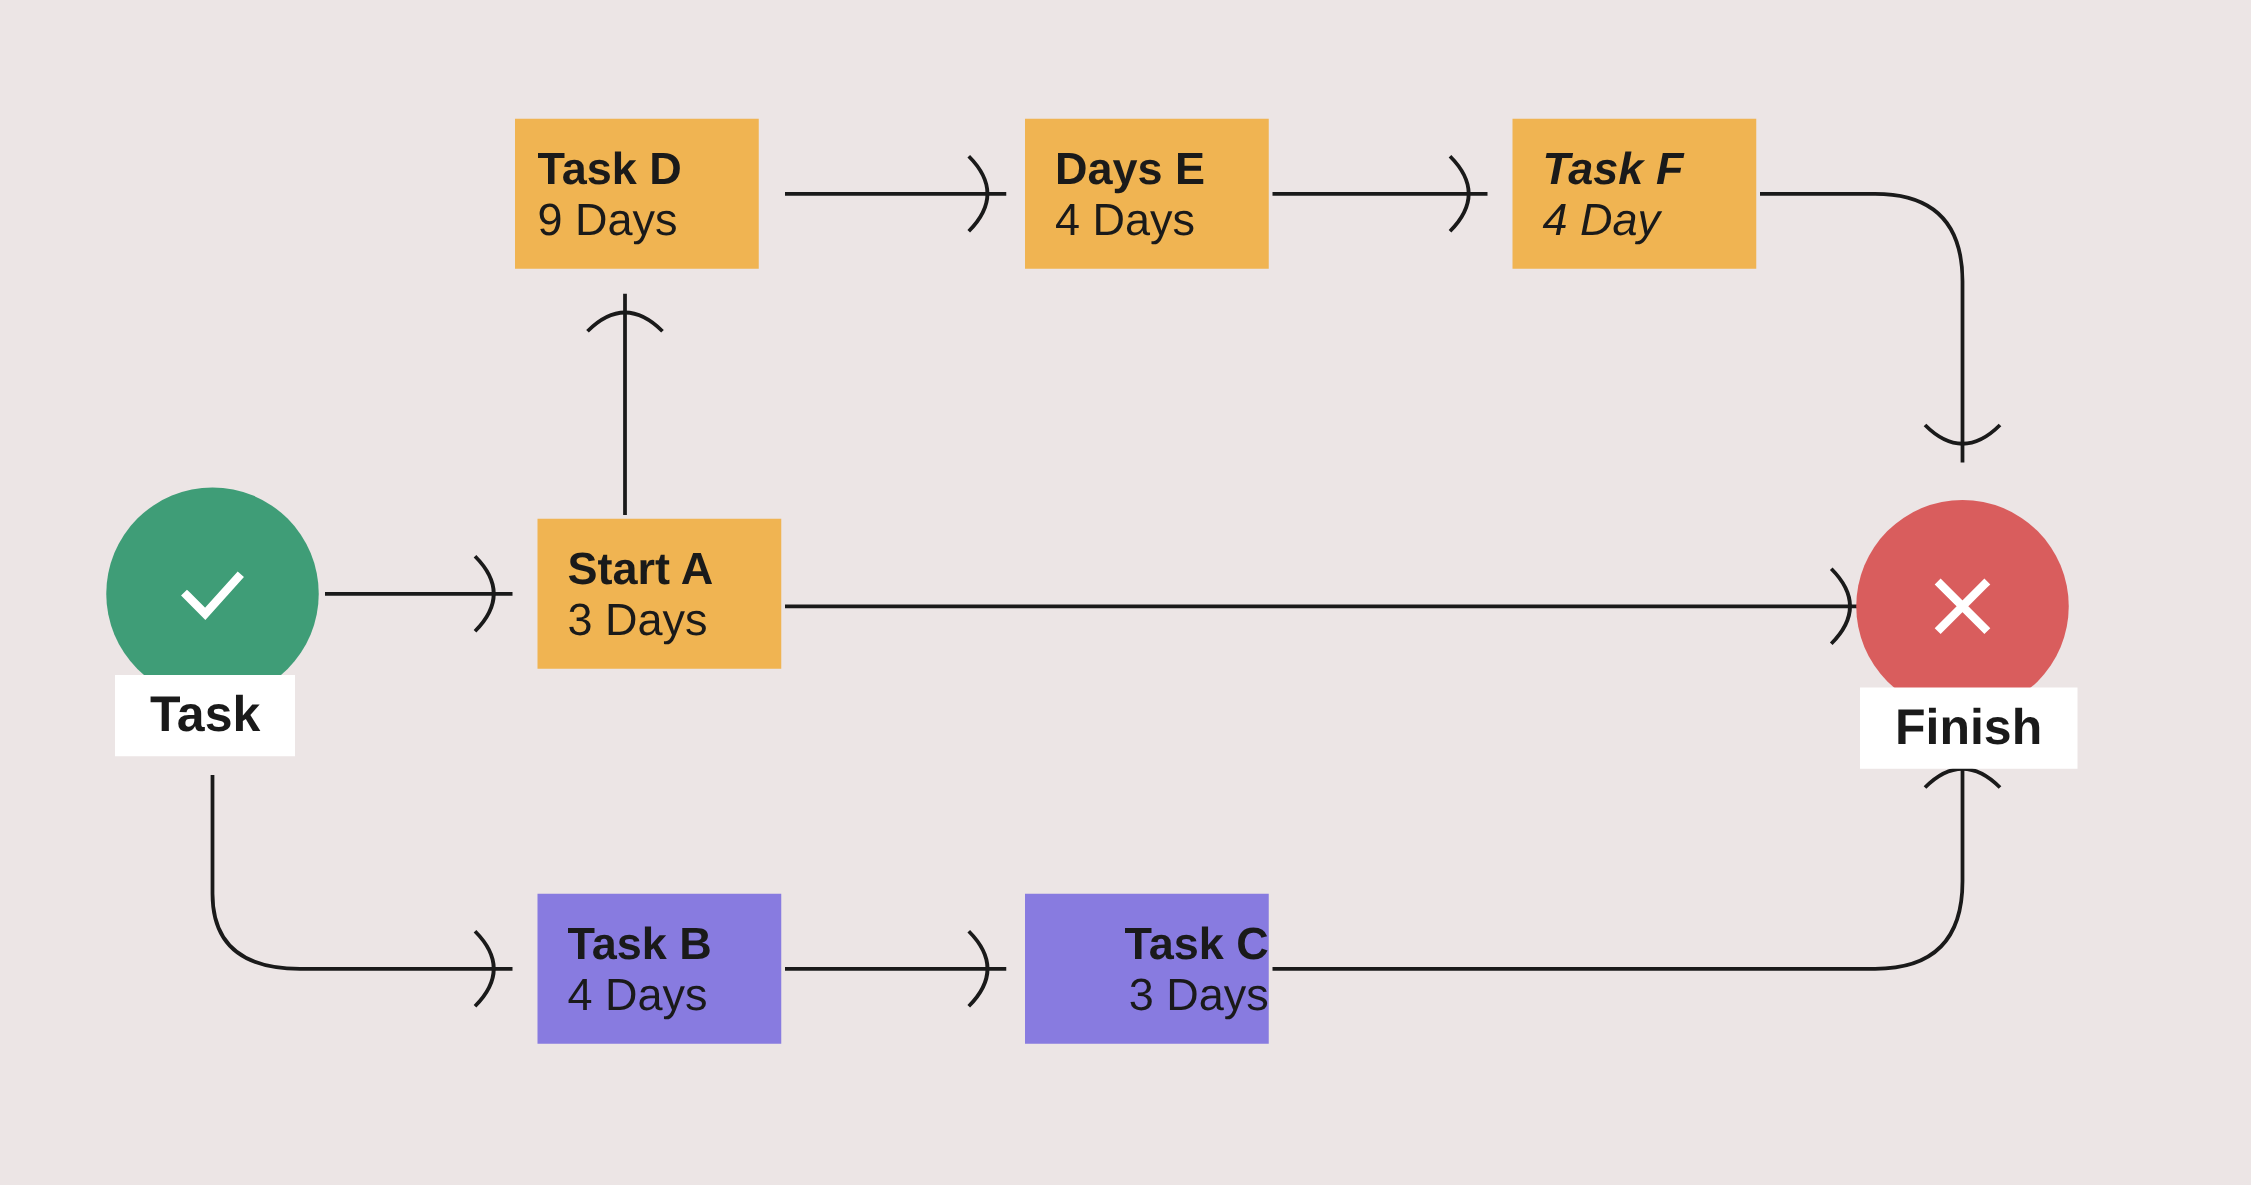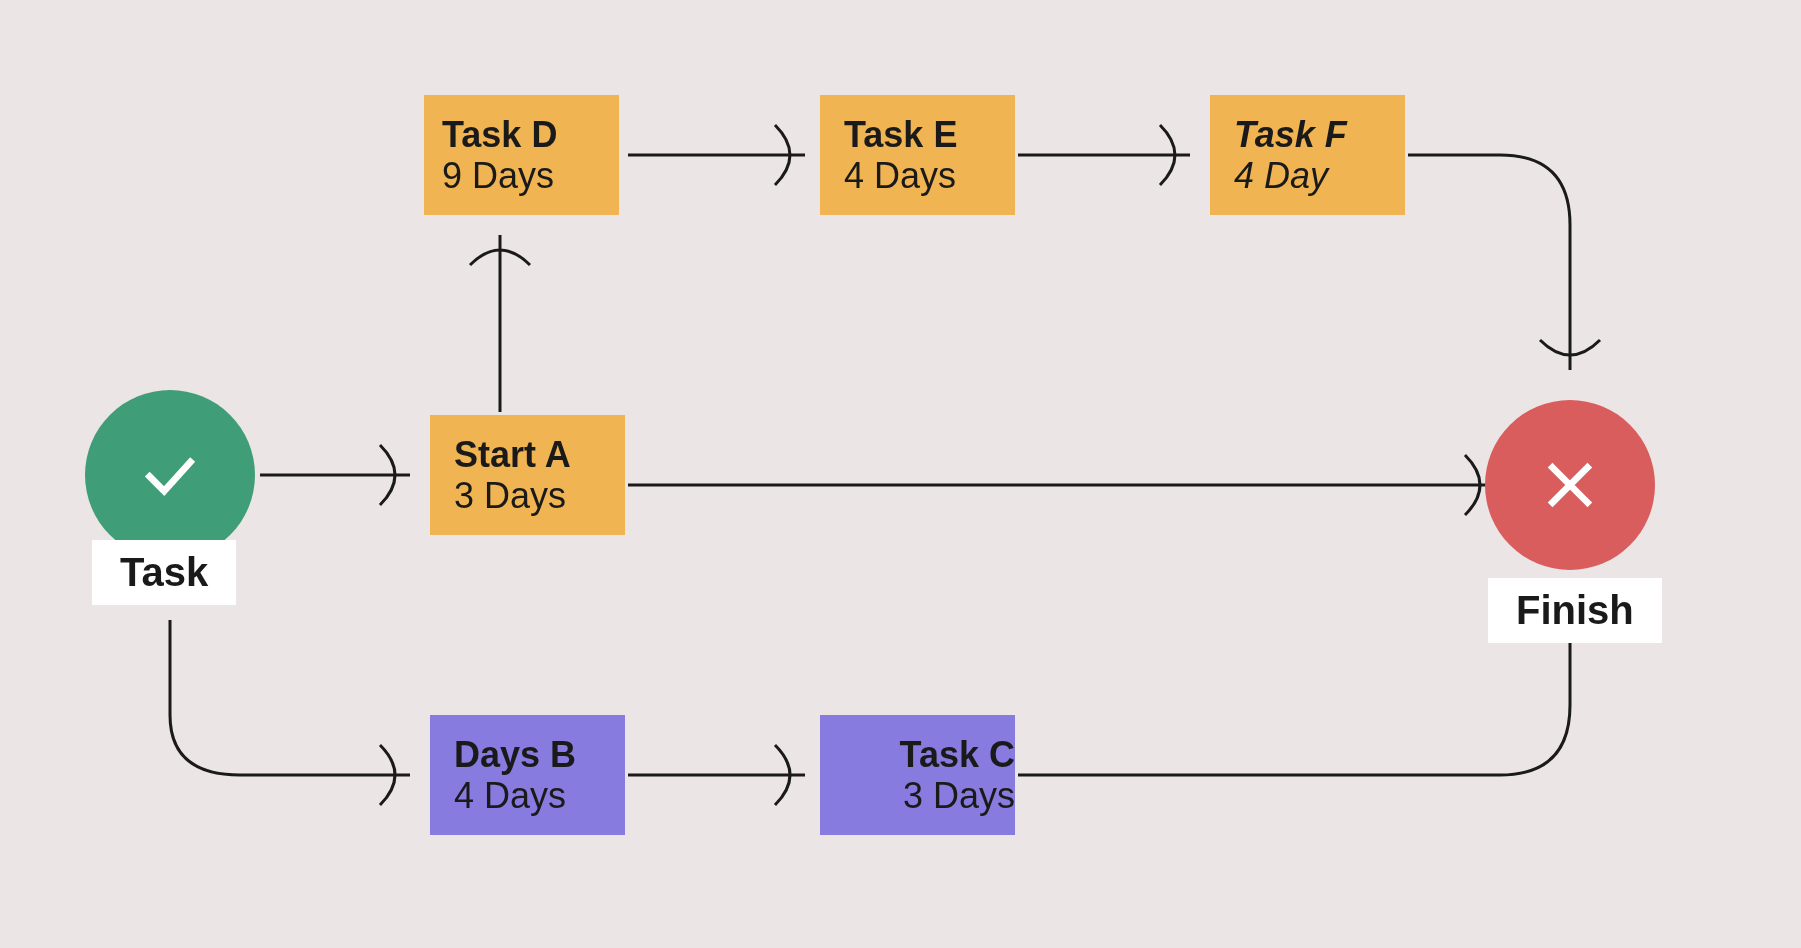--- a/index.html
+++ b/index.html
@@ -103,44 +103,44 @@
       <path d="M5 12.5 L10 17.5 L19 7.5" stroke="#ffffff" stroke-width="2.3" fill="none" stroke-linecap="square"></path>
     </svg>
   </div>
   <div class="node-label" style="left:92px; top:540px;">Task</div>
 
   <div class="node-circle finish-circle" style="left:1485px; top:400px;">
     <svg viewBox="0 0 24 24">
       <path d="M6 6 L18 18 M18 6 L6 18" stroke="#ffffff" stroke-width="2.3" stroke-linecap="square"></path>
     </svg>
   </div>
-  <div class="node-label" style="left:1488px; top:550px;margin-top:28px;">Finish</div>
+  <div class="node-label" style="left:1488px; top:550px;">Finish</div>
 
   <div class="task orange" style="left:430px; top:415px;">
     <div class="title">Start A</div>
     <div class="days">3 Days</div>
   </div>
 
-  <div class="task orange" style="left:424px; top:95px;padding-left:18px;">
+  <div class="task orange" style="left:412px; top:95px;padding-left:18px;">
     <div class="title">Task D</div>
     <div class="days">9 Days</div>
   </div>
 
   <div class="task orange" style="left:820px; top:95px;">
-    <div class="title">Task E</div>
+    <div class="title">Days E</div>
     <div class="days">4 Days</div>
   </div>
 
   <div class="task orange" style="left:1210px; top:95px;font-style:italic;">
     <div class="title">Task F</div>
     <div class="days">4 Day</div>
   </div>
 
   <div class="task purple" style="left:430px; top:715px;">
-    <div class="title">Days B</div>
+    <div class="title">Task B</div>
     <div class="days">4 Days</div>
   </div>
 
   <div class="task purple" style="left:820px; top:715px;text-align:right;">
     <div class="title">Task C</div>
     <div class="days">3 Days</div>
   </div>
 
 </div>
 

